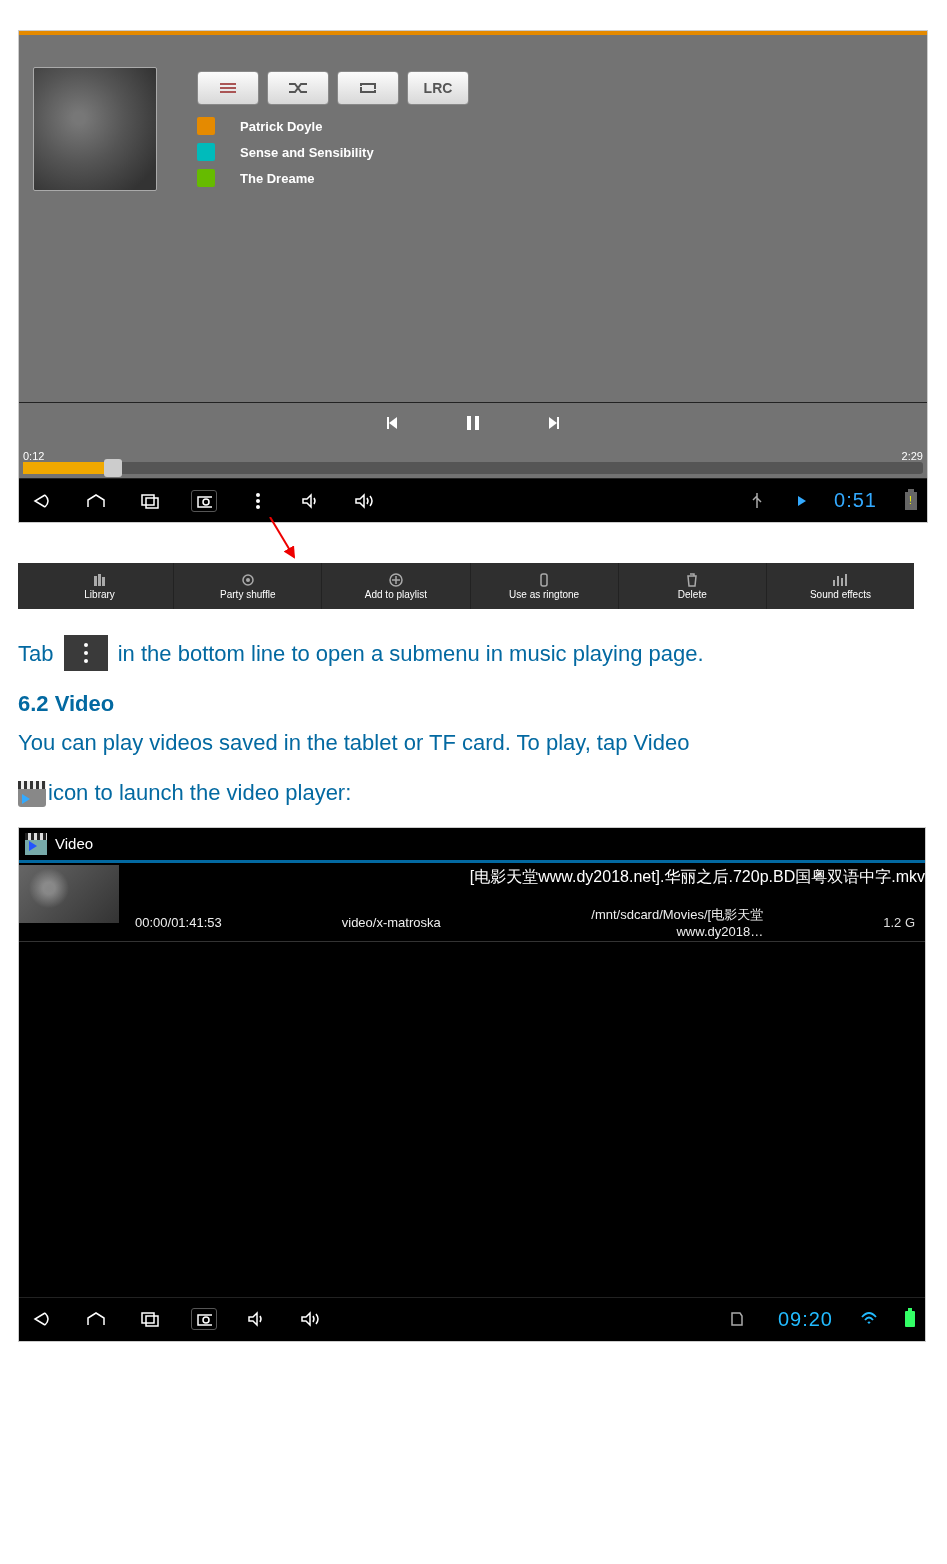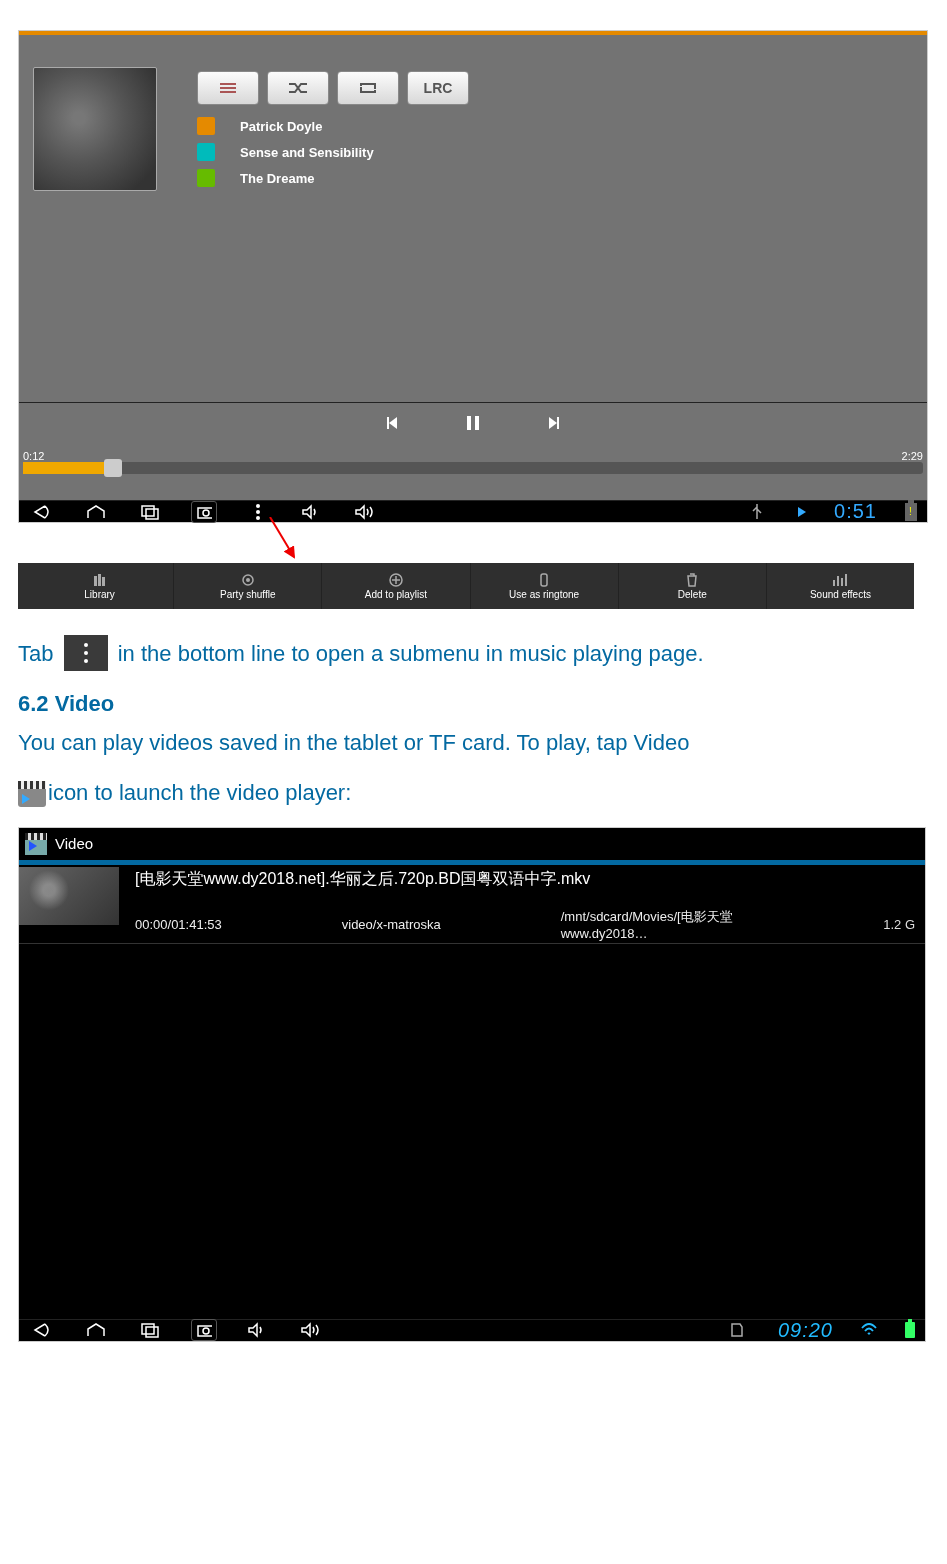--- a/index.html
+++ b/index.html
@@ -70,21 +70,21 @@
     position: absolute; left: 0; top: 0; bottom: 0; width: 10%;
     background: #f0a800;
   }
   .prog-thumb {
     position: absolute; left: 10%; top: -3px;
     width: 18px; height: 18px; background: #ccc; border-radius: 3px;
     margin-left: -9px;
   }
   .navbar {
     position: absolute; left: 0; right: 0; bottom: 0;
-    height: 22px; background: #000;
+    height: 44px; background: #000;
     display: flex; align-items: center; padding: 0 10px; gap: 28px;
     border-top: 1px solid #222;
   }
   .nav-icon { width: 26px; height: 22px; display:flex; align-items:center; justify-content:center; }
   .navbar .spacer { flex: 1; }
   .clock { color: #3af; font-size: 20px; letter-spacing: 1px; }
   .orange-bar {
     position:absolute; left:0; top:0; right:0; height:4px;
     background:#e58a00;
   }
@@ -148,38 +148,39 @@
   }
   .vp-header .vp-ic::before {
     content:""; position:absolute; left:0; right:0; top:0; height:7px;
     background: repeating-linear-gradient(90deg,#222 0 3px,#ddd 3px 6px);
   }
   .vp-header .vp-ic::after {
     content:""; position:absolute; left:4px; bottom:4px;
     border-left:8px solid #25f; border-top:5px solid transparent; border-bottom:5px solid transparent;
   }
   .vp-row {
-    display:flex; align-items:flex-start; border-top:5px solid #0369a1; border-bottom:1px solid #333;
+    display:flex; align-items:flex-start; border-top:3px solid #0369a1; border-bottom:1px solid #333;
     padding:2px 0;
+    text-align:right;
   }
   .thumb {
     width:100px; height:58px;
     background:linear-gradient(135deg,#666,#333);
     position:relative;
   }
   .thumb::after {
     content:""; position:absolute; inset:0;
     background: radial-gradient(circle at 30% 40%, rgba(255,255,255,0.3) 6px, transparent 20px);
   }
   .vp-info { flex:1; padding-left:16px; }
   .vp-title { font-size:16px; color:#fff; margin-bottom:18px; padding-top:2px;}
   .vp-meta { display:flex; gap:120px; font-size:13px; color:#eee; align-items:center;}
   .vp-meta .path { flex:1; }
   .vp-size { color:#ddd; font-size:13px; padding-right:10px;}
-  .clock-blue { color:#2bf; font-size:20px; letter-spacing:1px;font-style:italic; }
+  .clock-blue { color:#2bf; font-size:20px; letter-spacing:1px; }
   .wifi { width:16px; height:16px; }
   .batt { width:10px; height:16px; background:#3f6; border-radius:1px; position:relative; }
   .batt::before { content:""; position:absolute; left:3px; top:-3px; width:4px; height:3px; background:#3f6;}
 </style>
 </head>
 <body>
 
 <div class="music-player">
   <div class="orange-bar"></div>
 

